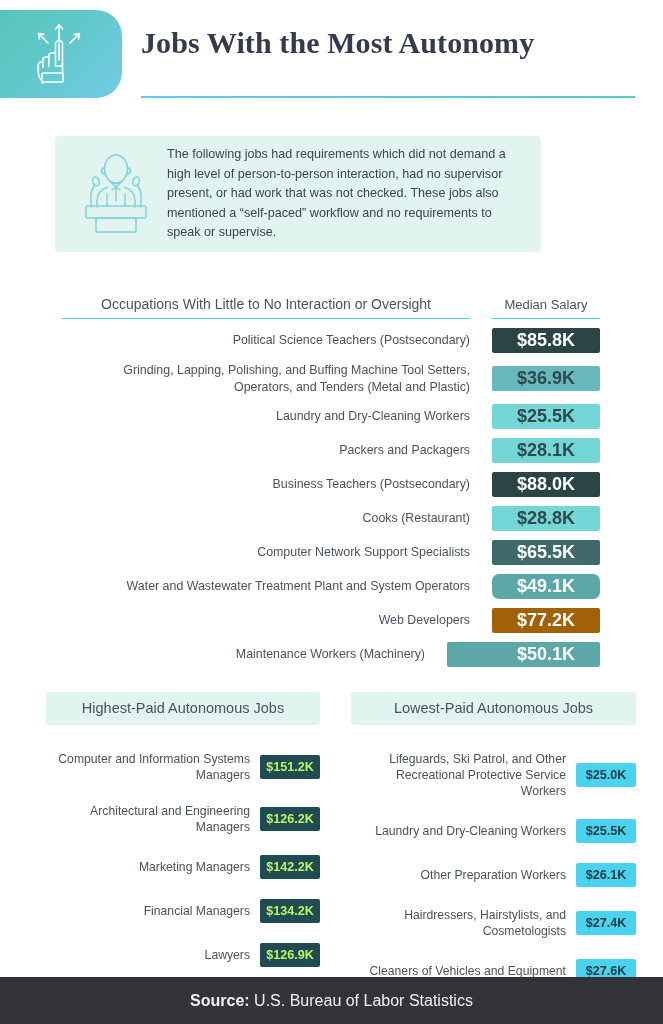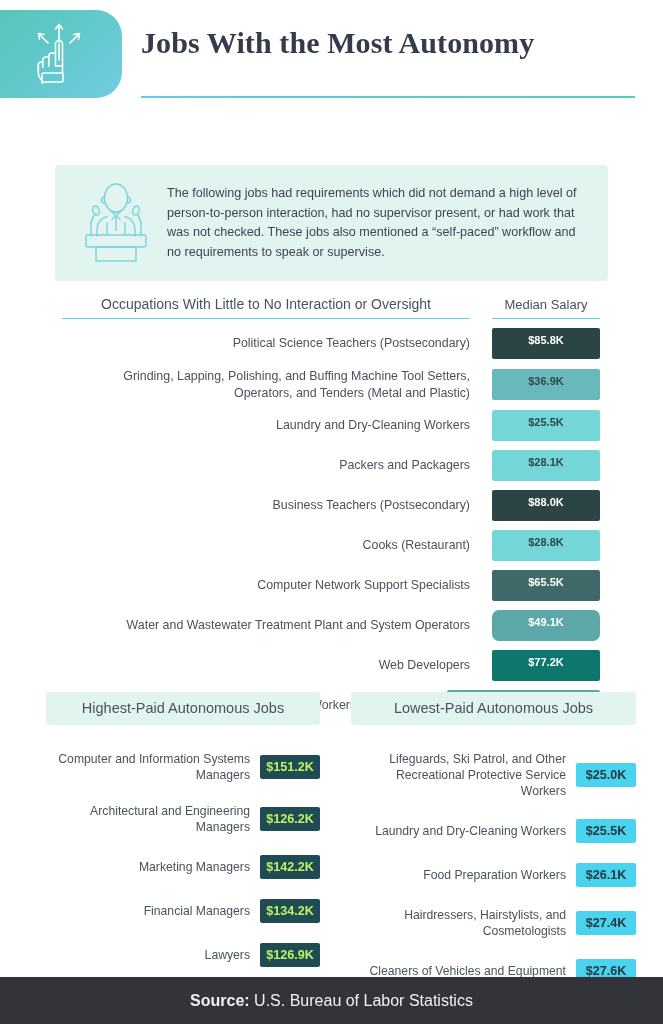--- a/index.html
+++ b/index.html
@@ -53,27 +53,26 @@
     width: 494px;
     height: 2px;
     background: linear-gradient(90deg, #66c8e8 0%, #57c9bd 100%);
   }
 
   
   .desc-panel {
     position: absolute;
     left: 55px;
     top: 136px;
-    width: 553px;
+    width: 486px;
     height: 116px;
     background: #e2f4f0;
     border-radius: 4px;
     display: flex;
     align-items: center;
-    margin-top: 29px;
   }
   .desc-icon {
     width: 112px;
     flex: 0 0 112px;
     display: flex;
     justify-content: center;
     align-items: center;
     padding-left: 10px;
     box-sizing: border-box;
   }
@@ -123,24 +122,24 @@
     flex: 1 1 auto;
     text-align: right;
     font-size: 12.4px;
     line-height: 16.5px;
     color: #4a525e;
     padding-right: 0;
   }
   .mt-badge {
     flex: 0 0 108px;
     margin-left: 22px;
-    height: 31px;
+    height: 25px;
     line-height: 25px;
     text-align: center;
-    font-size: 11px;
+    font-size: 18px;
     font-weight: bold;
     border-radius: 2px;
     color: #ffffff;
   }
   .mt-badge.light { color: #2f4a4c; }
 
   
   .cols {
     position: absolute;
     top: 692px;
@@ -294,21 +293,21 @@
       <div class="mt-row">
         <div class="mt-label">Computer Network Support Specialists</div>
         <div class="mt-badge" style="background: rgb(63, 106, 105);">$65.5K</div>
       </div>
       <div class="mt-row">
         <div class="mt-label">Water and Wastewater Treatment Plant and System Operators</div>
         <div class="mt-badge" style="background: rgb(92, 168, 168); border-radius: 7px;">$49.1K</div>
       </div>
       <div class="mt-row">
         <div class="mt-label">Web Developers</div>
-        <div class="mt-badge" style="background: #0f766e;">$77.2K</div>
+        <div class="mt-badge" style="background: #a16207;">$77.2K</div>
       </div>
       <div class="mt-row">
         <div class="mt-label">Maintenance Workers (Machinery)</div>
         <div class="mt-badge" style="background: rgb(92, 168, 168); padding-left: 45px;">$50.1K</div>
       </div>
     </div>
 </div>
 
 <div class="cols">
   <div class="col col-left">
@@ -341,21 +340,21 @@
     <div id="low-rows">
         <div class="col-row first">
           <div class="col-label">Lifeguards, Ski Patrol, and Other Recreational Protective Service Workers</div>
           <div class="col-badge low">$25.0K</div>
         </div>
         <div class="col-row">
           <div class="col-label">Laundry and Dry-Cleaning Workers</div>
           <div class="col-badge low">$25.5K</div>
         </div>
         <div class="col-row">
-          <div class="col-label">Food Preparation Workers</div>
+          <div class="col-label">Other Preparation Workers</div>
           <div class="col-badge low">$26.1K</div>
         </div>
         <div class="col-row">
           <div class="col-label">Hairdressers, Hairstylists, and Cosmetologists</div>
           <div class="col-badge low">$27.4K</div>
         </div>
         <div class="col-row">
           <div class="col-label">Cleaners of Vehicles and Equipment</div>
           <div class="col-badge low">$27.6K</div>
         </div>

